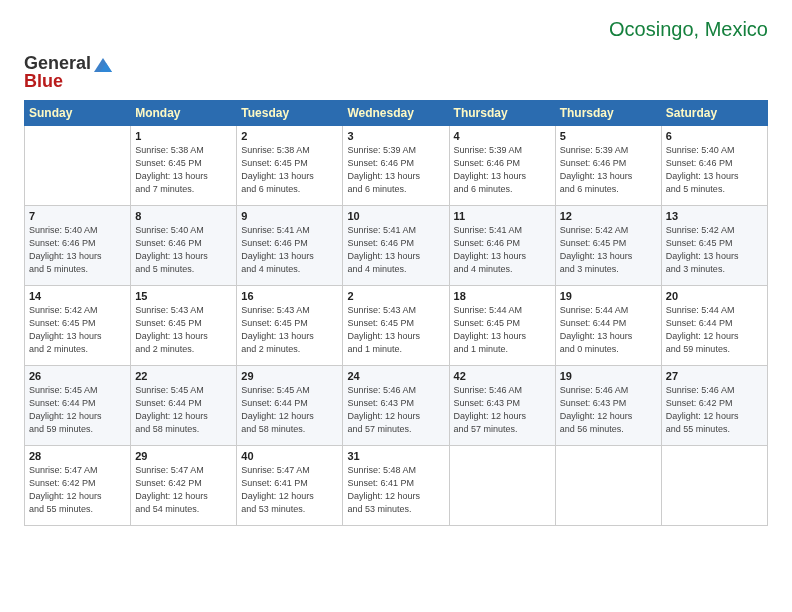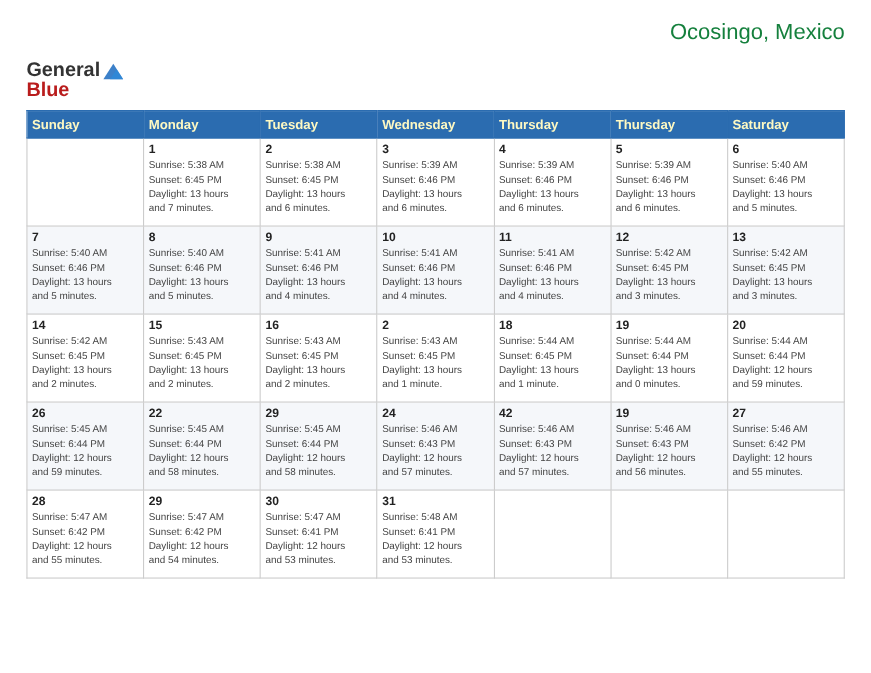--- a/index.html
+++ b/index.html
@@ -260,21 +260,21 @@
         <tr>
           <td>
             <span class="day-num">28</span>
             <div class="day-info">Sunrise: 5:47 AM<br>Sunset: 6:42 PM<br>Daylight: 12 hours<br>and 55 minutes.</div>
           </td>
           <td>
             <span class="day-num">29</span>
             <div class="day-info">Sunrise: 5:47 AM<br>Sunset: 6:42 PM<br>Daylight: 12 hours<br>and 54 minutes.</div>
           </td>
           <td>
-            <span class="day-num">30</span>
+            <span class="day-num">40</span>
             <div class="day-info">Sunrise: 5:47 AM<br>Sunset: 6:41 PM<br>Daylight: 12 hours<br>and 53 minutes.</div>
           </td>
           <td>
             <span class="day-num">31</span>
             <div class="day-info">Sunrise: 5:48 AM<br>Sunset: 6:41 PM<br>Daylight: 12 hours<br>and 53 minutes.</div>
           </td>
           <td class="empty-cell"></td>
           <td class="empty-cell"></td>
           <td class="empty-cell"></td>
         </tr>

